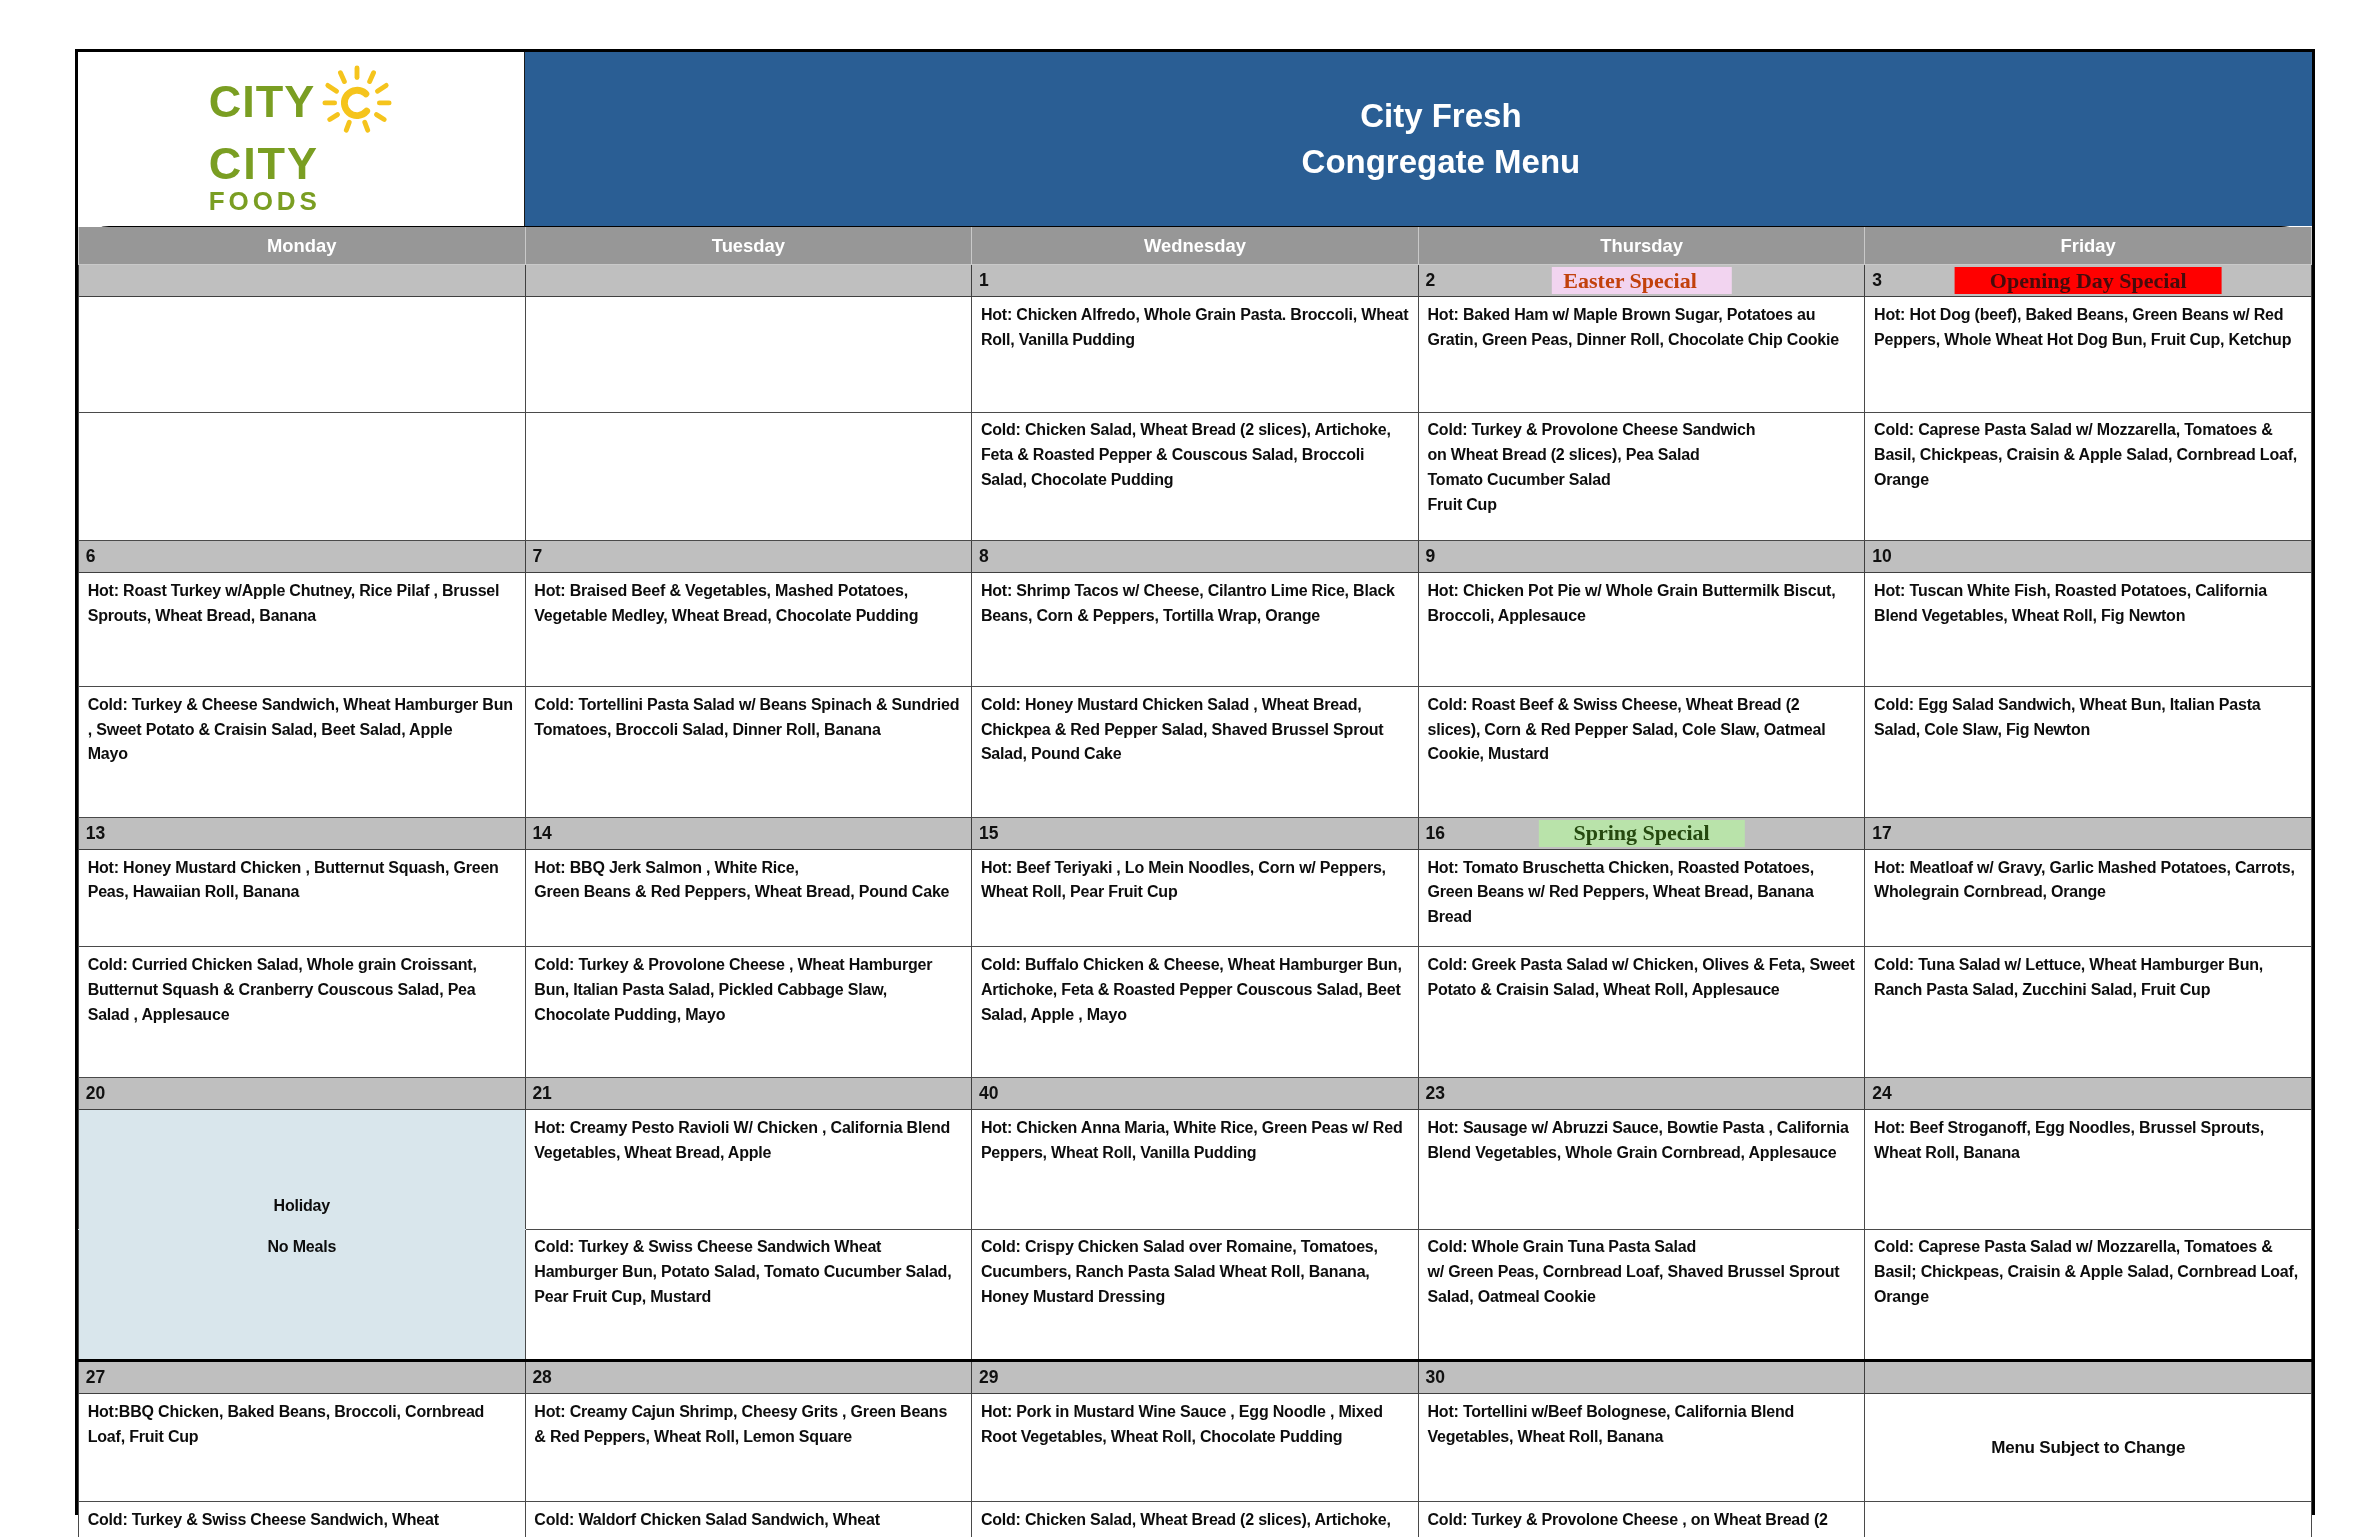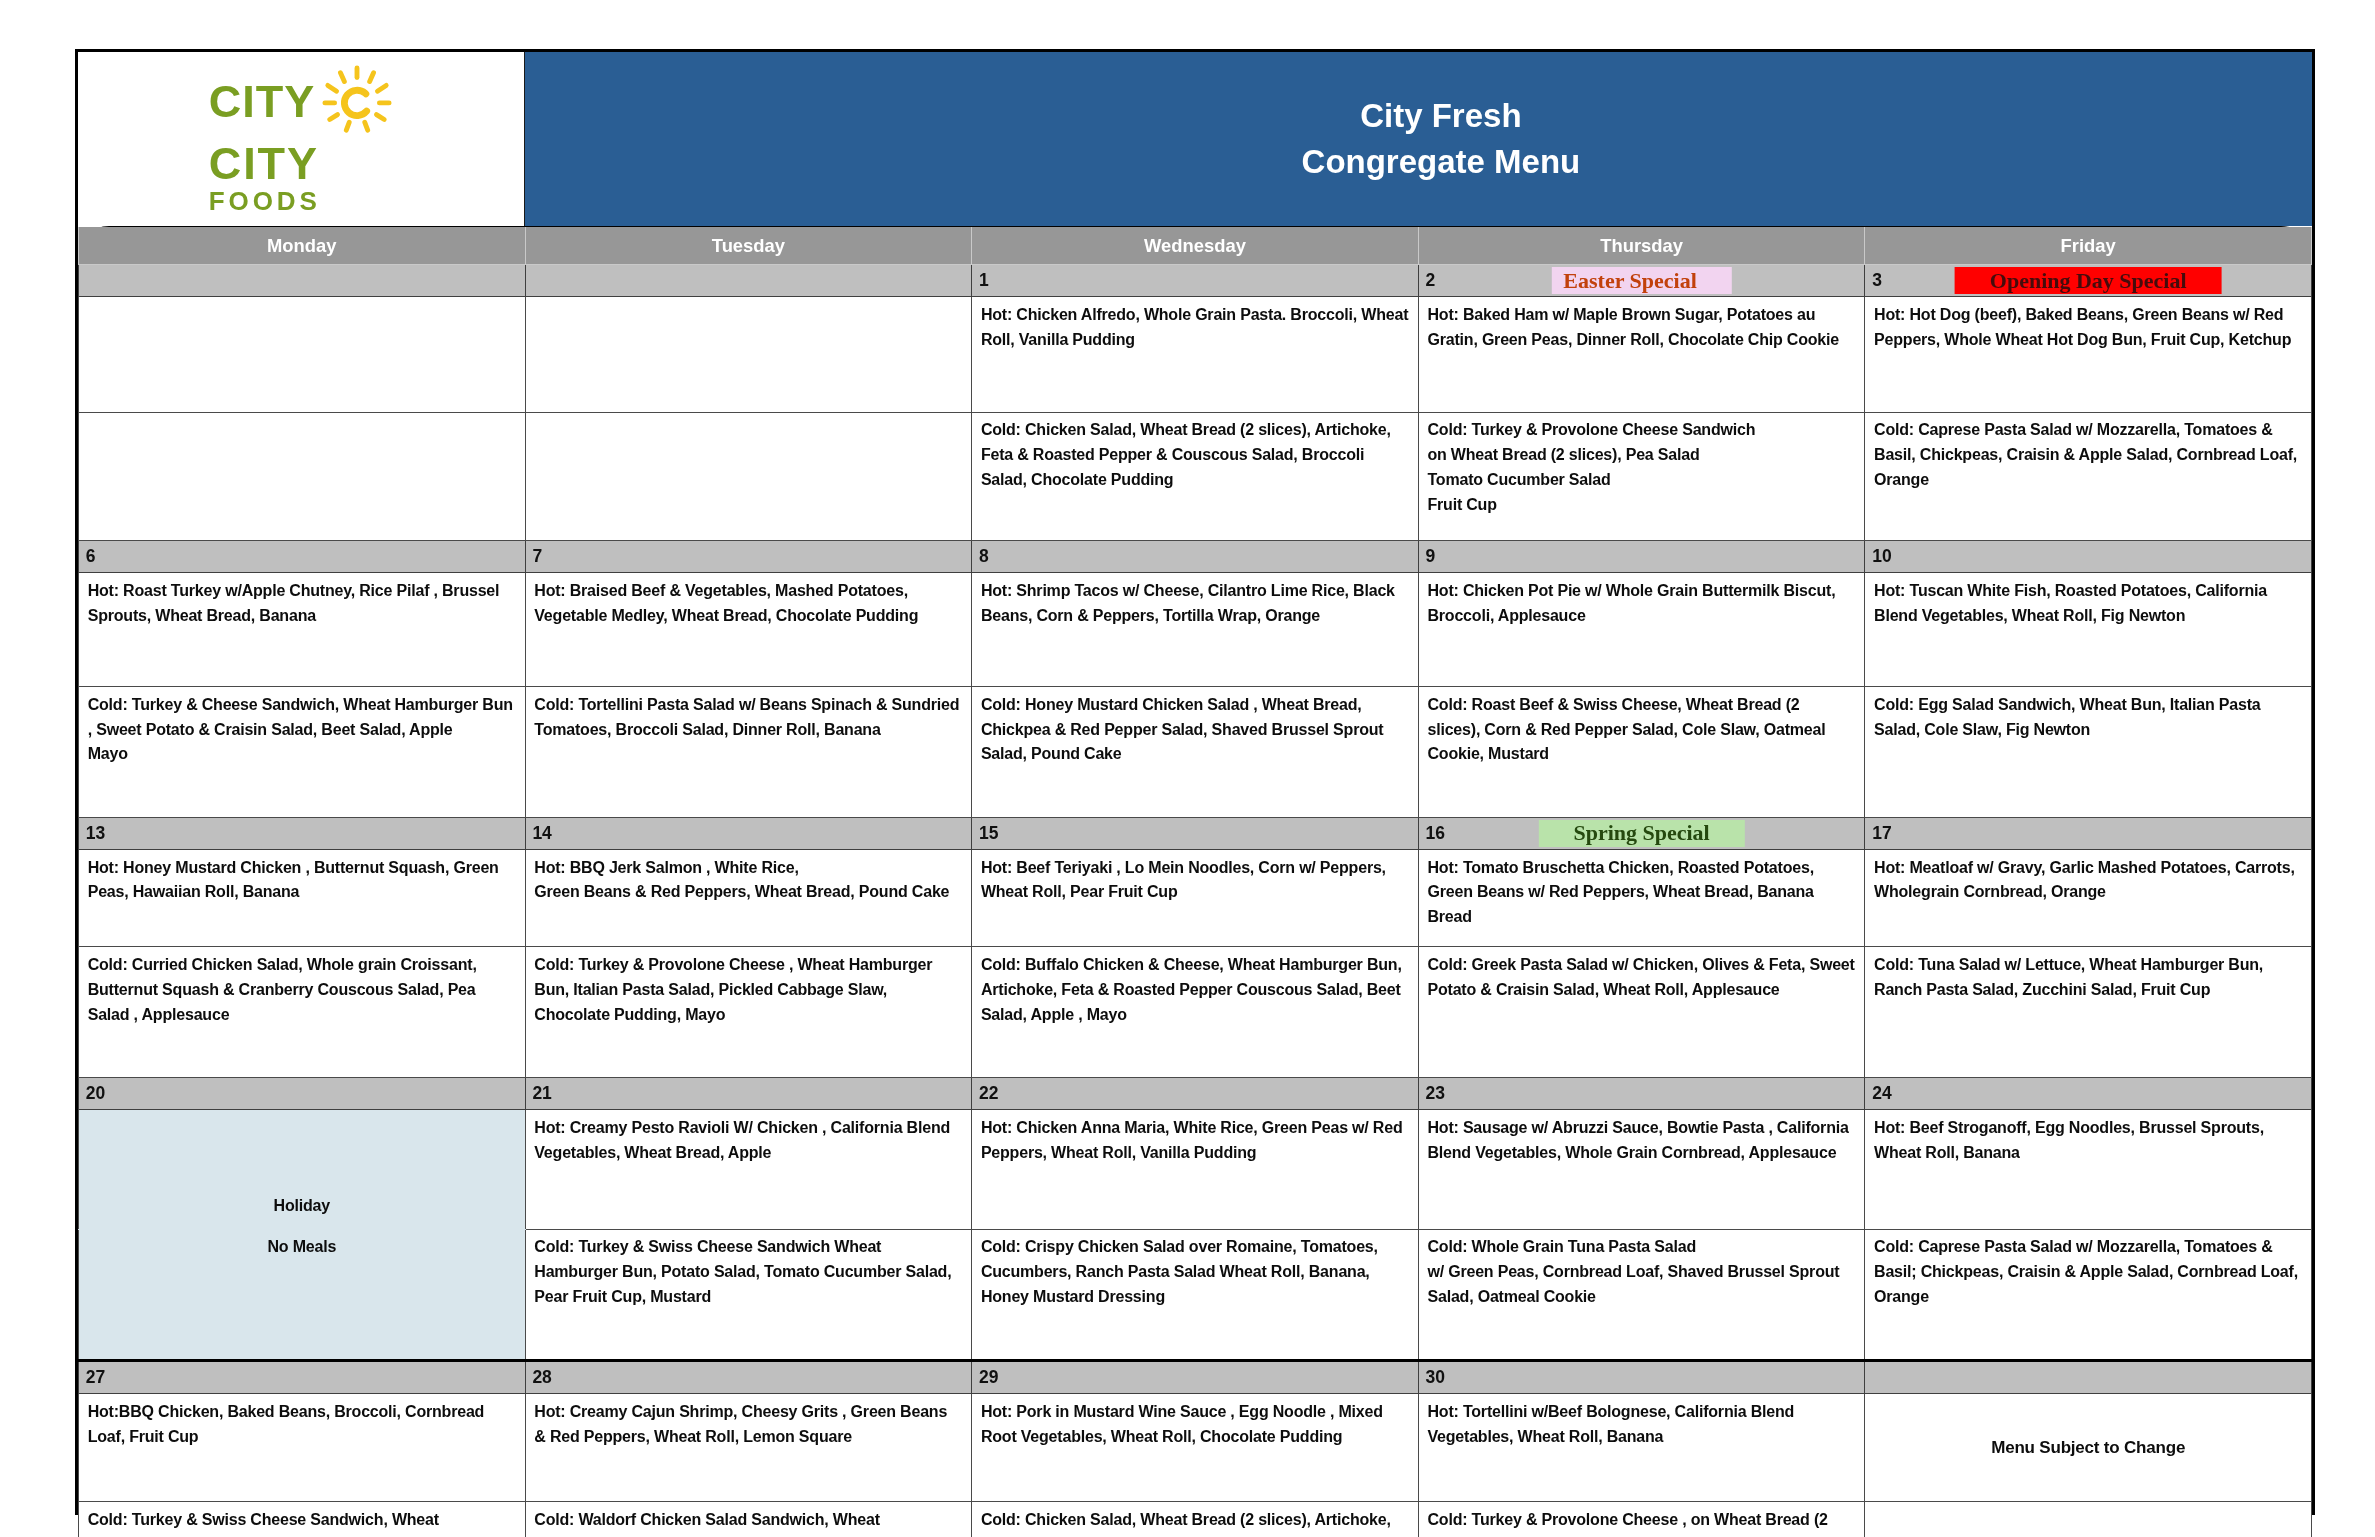--- a/index.html
+++ b/index.html
@@ -169,21 +169,21 @@
       <td class="meal">Cold: Curried Chicken Salad, Whole grain Croissant, Butternut Squash &amp; Cranberry Couscous Salad, Pea Salad , Applesauce</td>
       <td class="meal">Cold: Turkey &amp; Provolone Cheese , Wheat Hamburger Bun, Italian Pasta Salad, Pickled Cabbage Slaw, Chocolate Pudding, Mayo</td>
       <td class="meal">Cold: Buffalo Chicken &amp; Cheese, Wheat Hamburger Bun, Artichoke, Feta &amp; Roasted Pepper Couscous Salad, Beet Salad, Apple , Mayo</td>
       <td class="meal">Cold: Greek Pasta Salad w/ Chicken, Olives &amp; Feta, Sweet Potato &amp; Craisin Salad, Wheat Roll, Applesauce</td>
       <td class="meal">Cold: Tuna Salad w/ Lettuce, Wheat Hamburger Bun, Ranch Pasta Salad, Zucchini Salad, Fruit Cup</td>
     </tr>
 
     <tr class="date-row">
       <td>20</td>
       <td>21</td>
-      <td>22</td>
+      <td>40</td>
       <td>23</td>
       <td>24</td>
     </tr>
     <tr class="hot-d">
       <td class="meal holiday holiday-top">Holiday</td>
       <td class="meal">Hot: Creamy Pesto Ravioli W/ Chicken , California Blend Vegetables, Wheat Bread, Apple</td>
       <td class="meal">Hot: Chicken Anna Maria, White Rice, Green Peas w/ Red Peppers, Wheat Roll, Vanilla Pudding</td>
       <td class="meal">Hot: Sausage w/ Abruzzi Sauce, Bowtie Pasta , California Blend Vegetables, Whole Grain Cornbread, Applesauce</td>
       <td class="meal">Hot: Beef Stroganoff, Egg Noodles, Brussel Sprouts, Wheat Roll, Banana</td>
     </tr>

